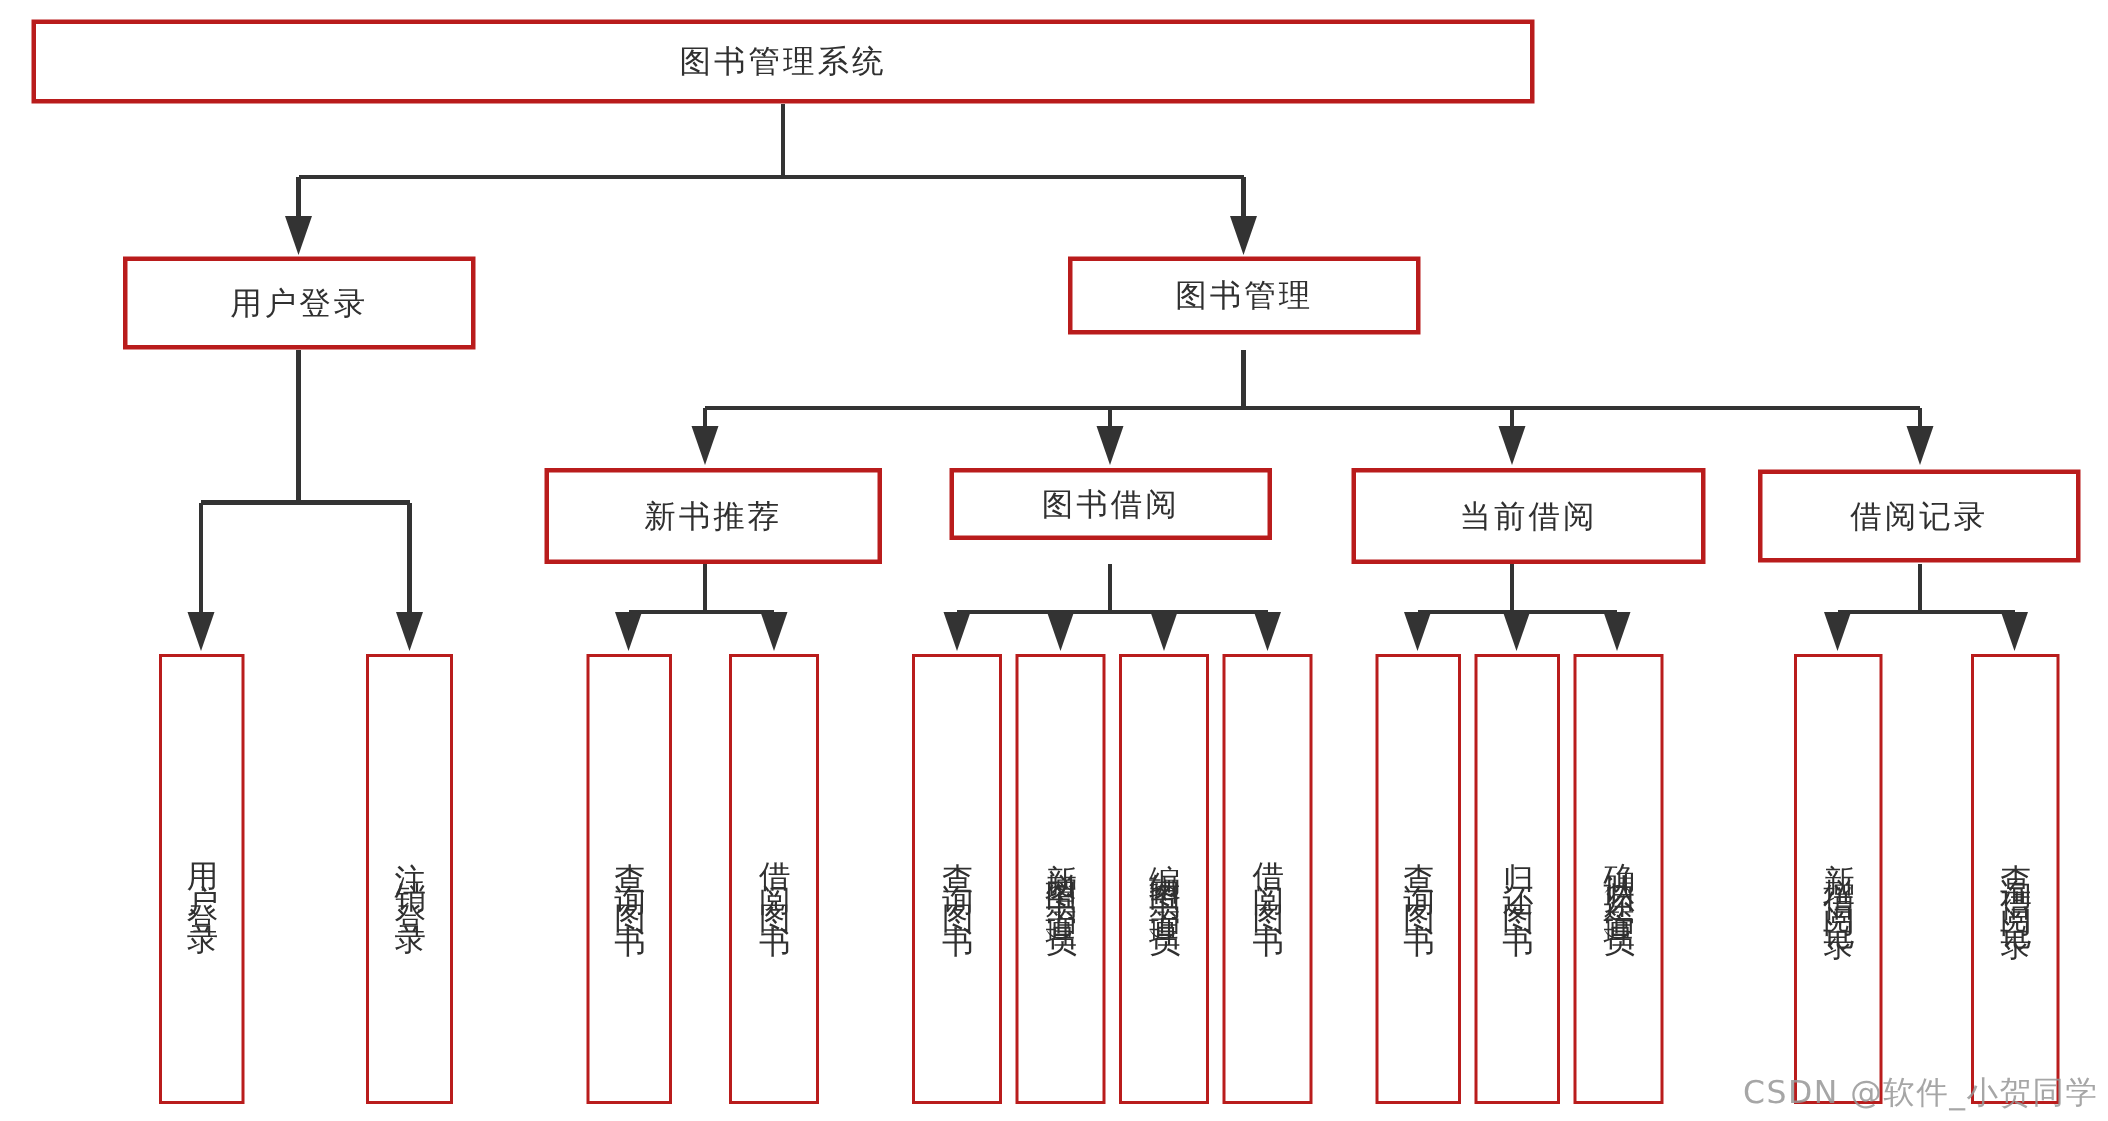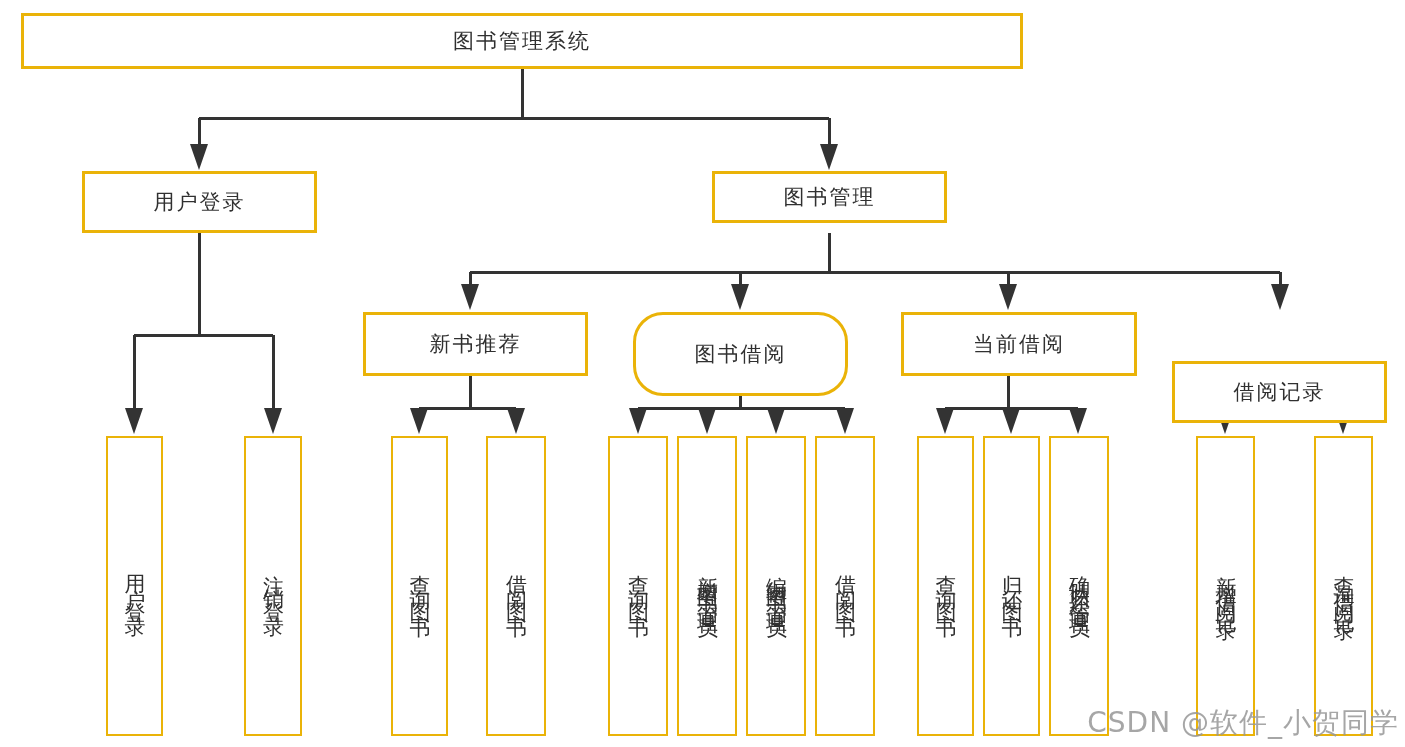--- a/index.html
+++ b/index.html
@@ -4,35 +4,35 @@
 <style>
   html,body{margin:0;padding:0;}
   body{
     width:1405px;height:747px;background:#ffffff;
     font-family:"DejaVu Sans","Liberation Sans",sans-serif;
   }
   #canvas{position:relative;width:1405px;height:747px;background:#ffffff;overflow:hidden;}
   #connector-svg{position:absolute;left:0;top:0;}
   .node{
     position:absolute;box-sizing:border-box;background:#ffffff;
-    border:3px solid #eab308;color:#303030;
+    border:3px solid #b91c1c;color:#303030;
     display:flex;align-items:center;justify-content:center;text-align:center;
   }
   .node.h .label{font-size:21px;letter-spacing:2px;white-space:nowrap;}
   .node.v{border-width:2px;}
   .node.v .label{
     writing-mode:vertical-rl;text-orientation:mixed;
     font-size:21px;line-height:1;
   }
   .sp-wide{letter-spacing:14px;}
   .sp-mid{letter-spacing:9px;}
   .sp-tight{letter-spacing:6px;}
   #watermark{
     position:absolute;right:6px;bottom:5px;
-    font-size:28px;color:rgba(150,150,150,0.85);letter-spacing:1px;
+    font-size:21px;color:rgba(150,150,150,0.85);letter-spacing:1px;
     white-space:nowrap;
   }
 </style>
 </head>
 <body>
 
 <div id="canvas">
   <svg id="connector-svg" width="1405" height="747">
       <line x1="522" y1="69" x2="522" y2="118" stroke="#333333" stroke-width="3" shape-rendering="crispEdges"></line>
       <line x1="199" y1="118" x2="829" y2="118" stroke="#333333" stroke-width="3" shape-rendering="crispEdges"></line>
@@ -82,27 +82,27 @@
       </div>
       <div class="node h" style="left: 82px; top: 171px; width: 235px; height: 62px;">
         <span class="label">用户登录</span>
       </div>
       <div class="node h" style="left: 712px; top: 171px; width: 235px; height: 52px;">
         <span class="label">图书管理</span>
       </div>
       <div class="node h" style="left: 363px; top: 312px; width: 225px; height: 64px;">
         <span class="label">新书推荐</span>
       </div>
-      <div class="node h" style="left: 633px; top: 312px; width: 215px; height: 84px; border-radius: 30px;">
+      <div class="node h" style="left: 633px; top: 312px; width: 215px; height: 48px;">
         <span class="label">图书借阅</span>
       </div>
       <div class="node h" style="left: 901px; top: 312px; width: 236px; height: 64px;">
         <span class="label">当前借阅</span>
       </div>
-      <div class="node h" style="left: 1172px; top: 313px; width: 215px; height: 62px; margin-top: 48px;">
+      <div class="node h" style="left: 1172px; top: 313px; width: 215px; height: 62px;">
         <span class="label">借阅记录</span>
       </div>
       <div class="node v" style="left: 106px; top: 436px; width: 57px; height: 300px;">
         <span class="label sp-wide">用户登录</span>
       </div>
       <div class="node v" style="left: 244px; top: 436px; width: 58px; height: 300px;">
         <span class="label sp-wide">注销登录</span>
       </div>
       <div class="node v" style="left: 391px; top: 436px; width: 57px; height: 300px;">
         <span class="label sp-wide">查询图书</span>

